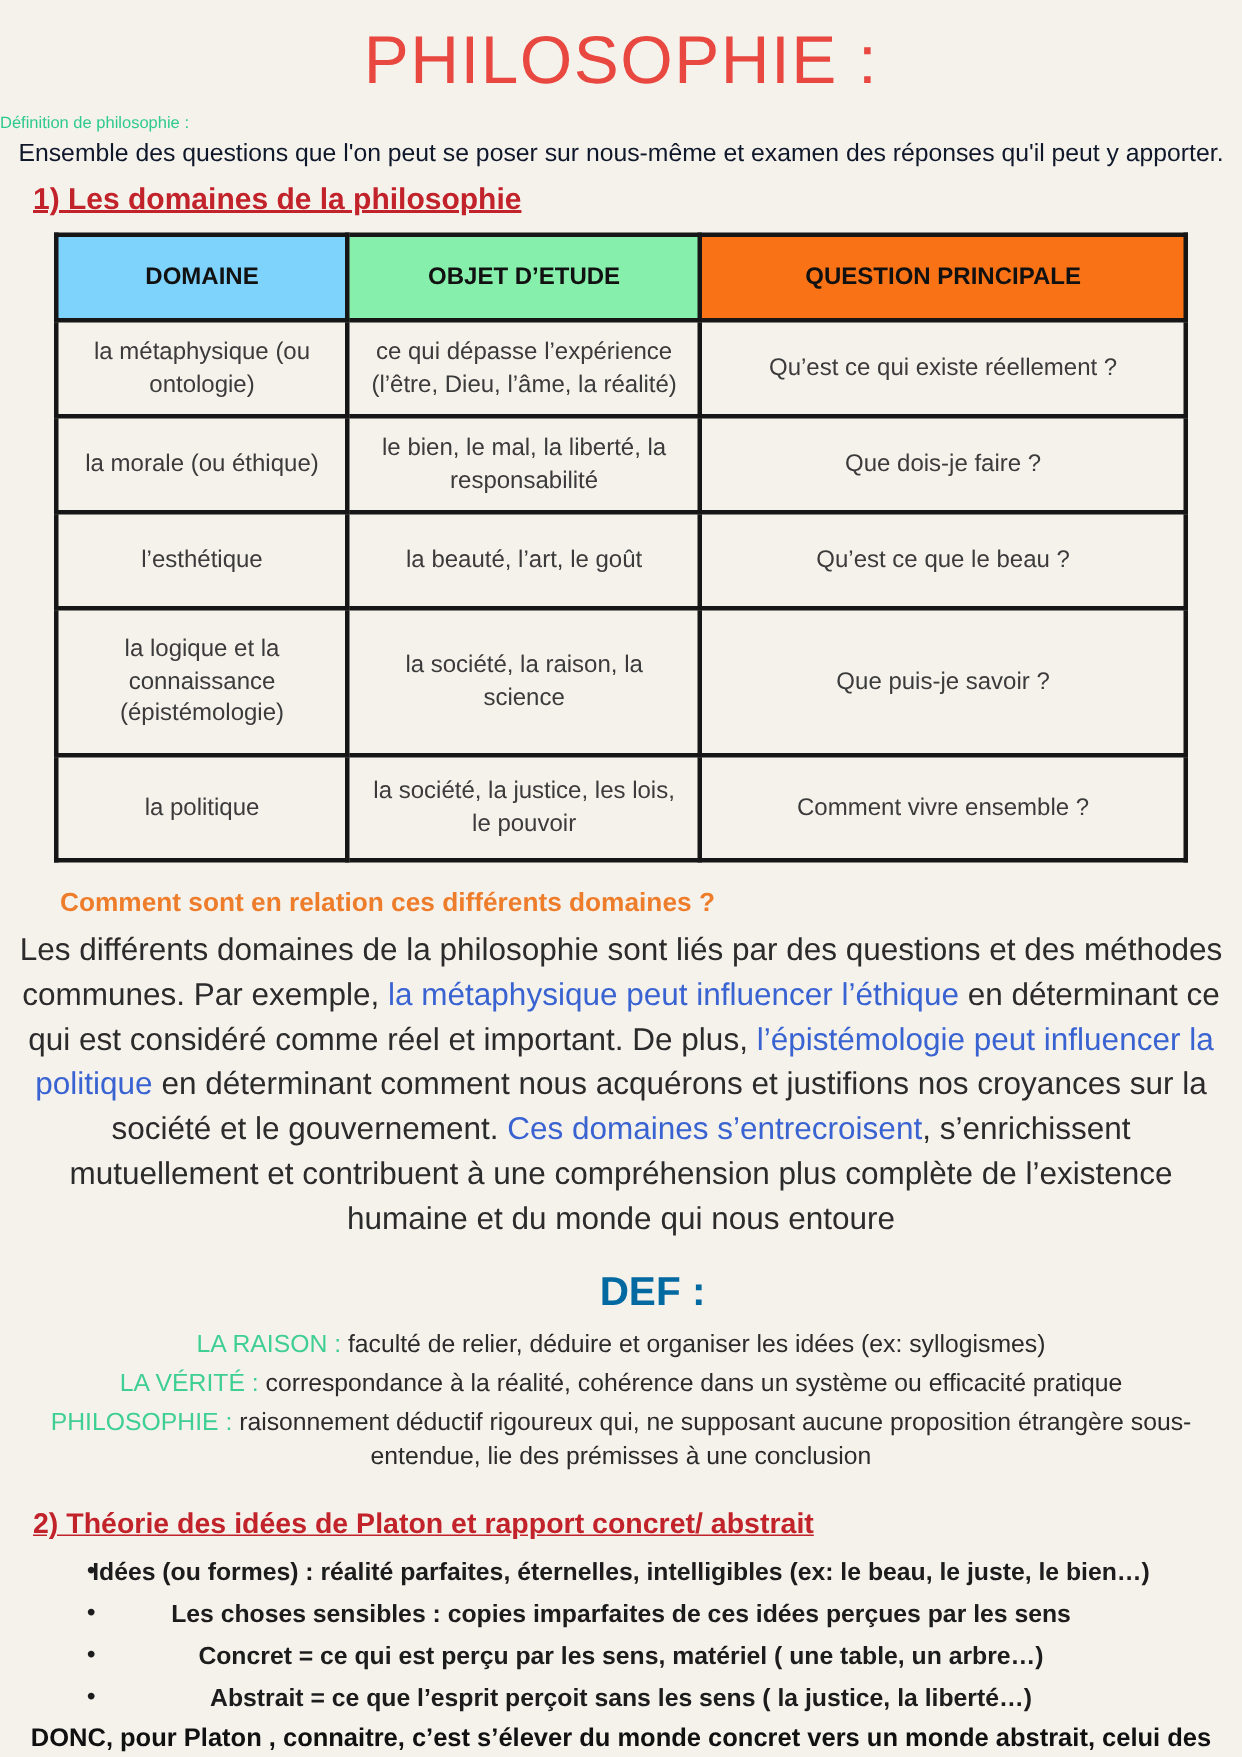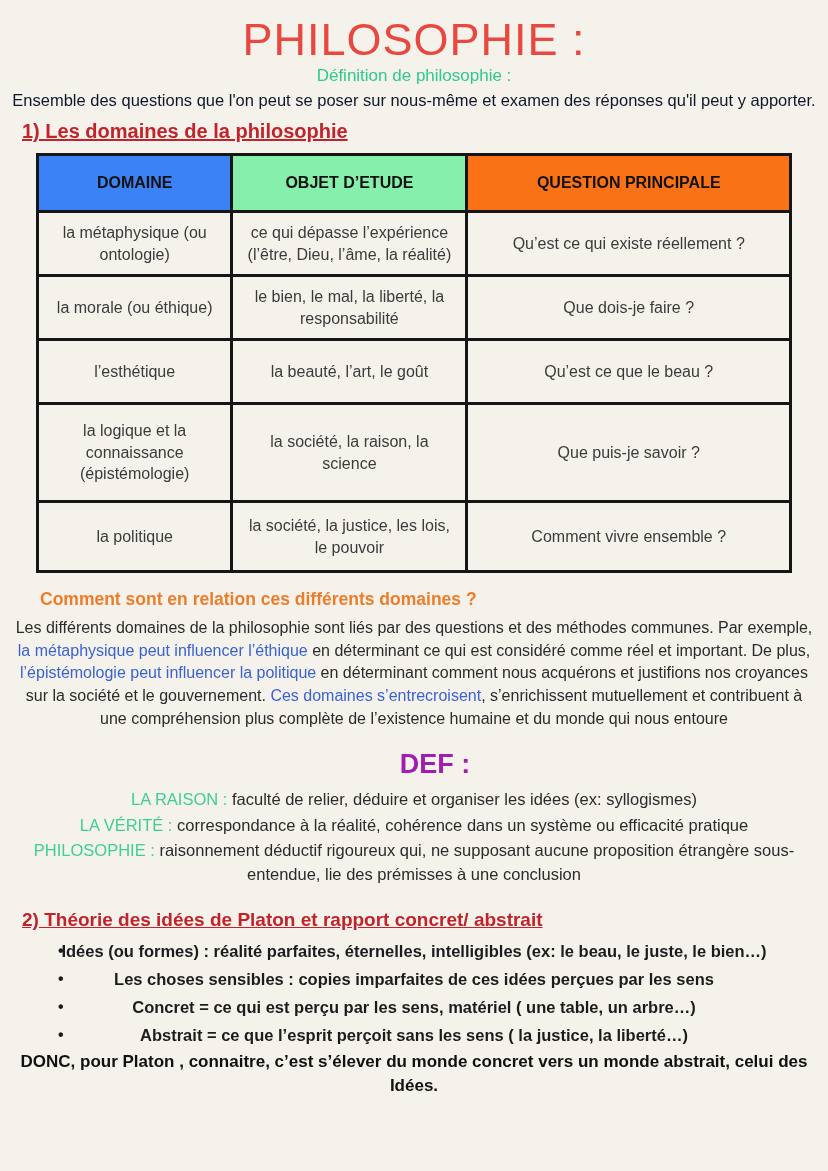--- a/index.html
+++ b/index.html
@@ -14,22 +14,23 @@
 
   .title{
     margin:14px 0 0 0;
     text-align:center;
     font-size:45px;
     font-weight:400;
     letter-spacing:1px;
     color:#e84840;
   }
   .subtitle{
-    text-align:center;
-    font-size:17px;
+    margin-top:10px;
+    text-align:left;
+    font-size:11px;
     color:#2eca8c;
   }
   .definition{
     margin:5px 8px 0 8px;
     text-align:center;
     font-size:16.5px;
     color:#0f172a;
   }
   .section-title{
     margin:10px 0 10px 22px;
@@ -50,51 +51,51 @@
     border:3px solid #161616;
     text-align:center;
     vertical-align:middle;
     padding:4px 12px;
   }
   th{font-size:16px;font-weight:bold;color:#111;}
   td{font-size:16px;color:#3b3b3b;line-height:1.35;}
   .col-domaine{width:25%;}
   .col-objet{width:31%;}
   .col-question{width:44%;}
-  th.h-green{background:#3b82f6;}
+  th.h-green{background:#7dd3fc;}
   th.h-orange{background:#86efac;}
   th.h-purple{background:#f97316;}
   tr.hrow{height:57px;}
   tr.r0{height:64px;}
   tr.r1{height:64px;}
   tr.r2{height:64px;}
   tr.r3{height:98px;}
   tr.r4{height:70px;}
 
   .relations-q{
     margin:16px 0 7px 40px;
     font-size:17.5px;
     font-weight:bold;
     color:#ee7d2b;
   }
   .relations-para{
     margin:0 12px;
     text-align:center;
-    font-size:16px;
+    font-size:21px;
     line-height:1.42;
     color:#2b2b2b;
   }
   .seg-blue{color:#3a63d2;}
 
   .def-title{
     margin:18px 0 8px 0;
     text-align:center;
     font-size:27px;
     font-weight:bold;
-    color:#a21caf;
+    color:#0369a1;
     padding-left:42px;
   }
   .def-item{
     margin:2px 26px;
     text-align:center;
     font-size:16.5px;
     line-height:1.45;
     color:#2b2b2b;
   }
   .def-label{color:#3fcf92;}

